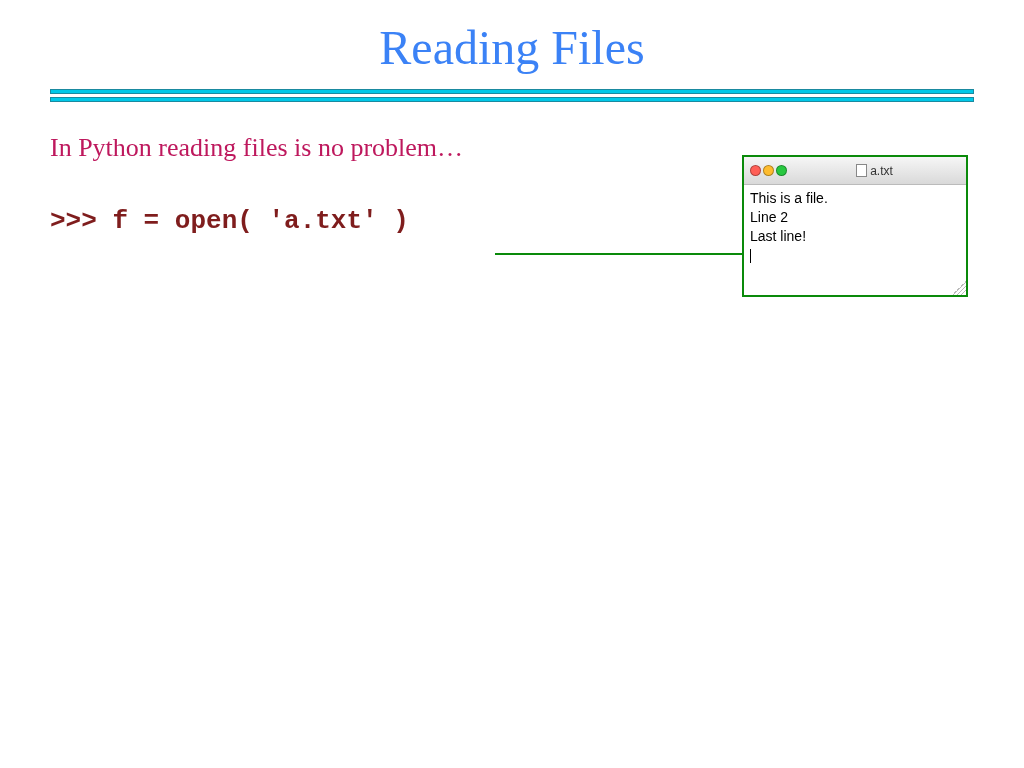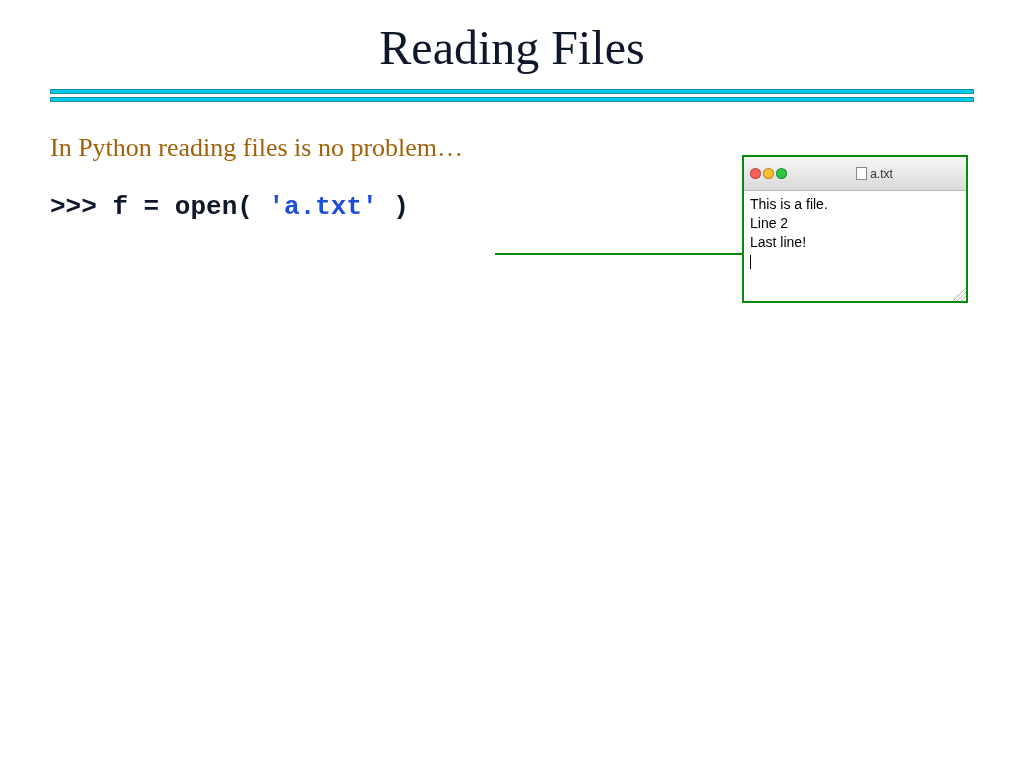--- a/index.html
+++ b/index.html
@@ -12,68 +12,68 @@
     overflow: hidden;
   }
   .slide {
     padding: 20px 50px 30px 50px;
     position: relative;
   }
   .title {
     text-align: center;
     font-size: 48px;
     font-weight: normal;
-    color: #0f172a;
+    color: #3b82f6;
     margin-bottom: 14px;
   }
   .divider {
     height: 14px;
     position: relative;
     margin-bottom: 30px;
   }
   .divider .bar {
     height: 5px;
     background: #00c8e8;
     border: 1px solid #1a8aa0;
   }
   .divider .bar + .bar { margin-top: 3px; }
   .intro {
     font-size: 26px;
-    color: #a16207;
+    color: #be185d;
     margin-top: 12px;
-    margin-bottom: 28px;
+    margin-bottom: 42px;
   }
   .code-area {
     font-family: "Courier New", Courier, monospace;
     font-size: 26px;
     font-weight: bold;
     line-height: 1.25;
   }
   .code-line { white-space: pre; }
-  .prompt { color: #0f172a; }
-  .str { color: #1d4ed8; }
+  .prompt { color: #7f1d1d; }
+  .str { color: #7f1d1d; }
   .esc { color: #0050c8; }
   .gap-lg { height: 84px; }
   .gap-xl { height: 100px; }
   .gap-md { height: 52px; }
 
   
   .file-window {
     position: absolute;
     top: 155px;
     right: 56px;
     width: 226px;
     border: 2px solid #0a8a0a;
     background: #fff;
     font-family: Arial, Helvetica, sans-serif;
   }
   .file-window .titlebar {
     display: flex;
     align-items: center;
-    height: 34px;
+    height: 28px;
     background: linear-gradient(#f6f6f6, #d9d9d9);
     border-bottom: 1px solid #bbb;
     padding: 8px 6px;
     gap: 2px;
   }
   .tl-dot {
     width: 11px; height: 11px; border-radius: 50%;
     border: 1px solid rgba(0,0,0,0.3);
   }
   .tl-red { background: #ff5f57; }

